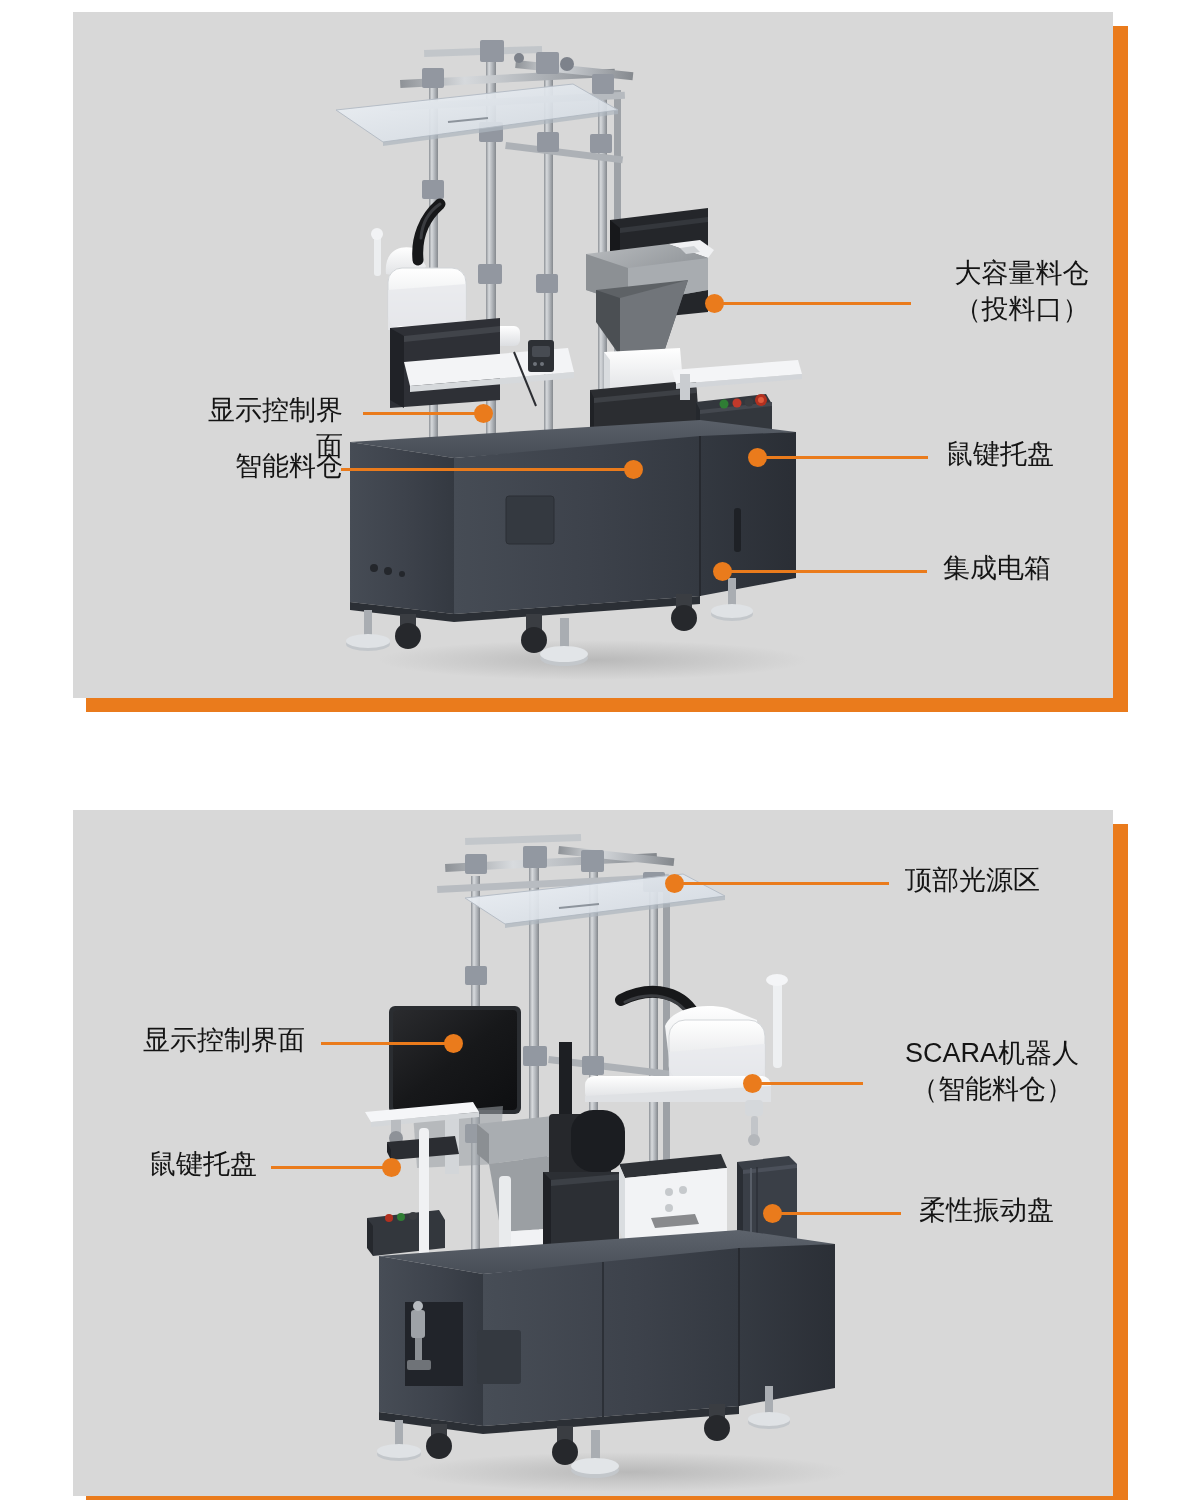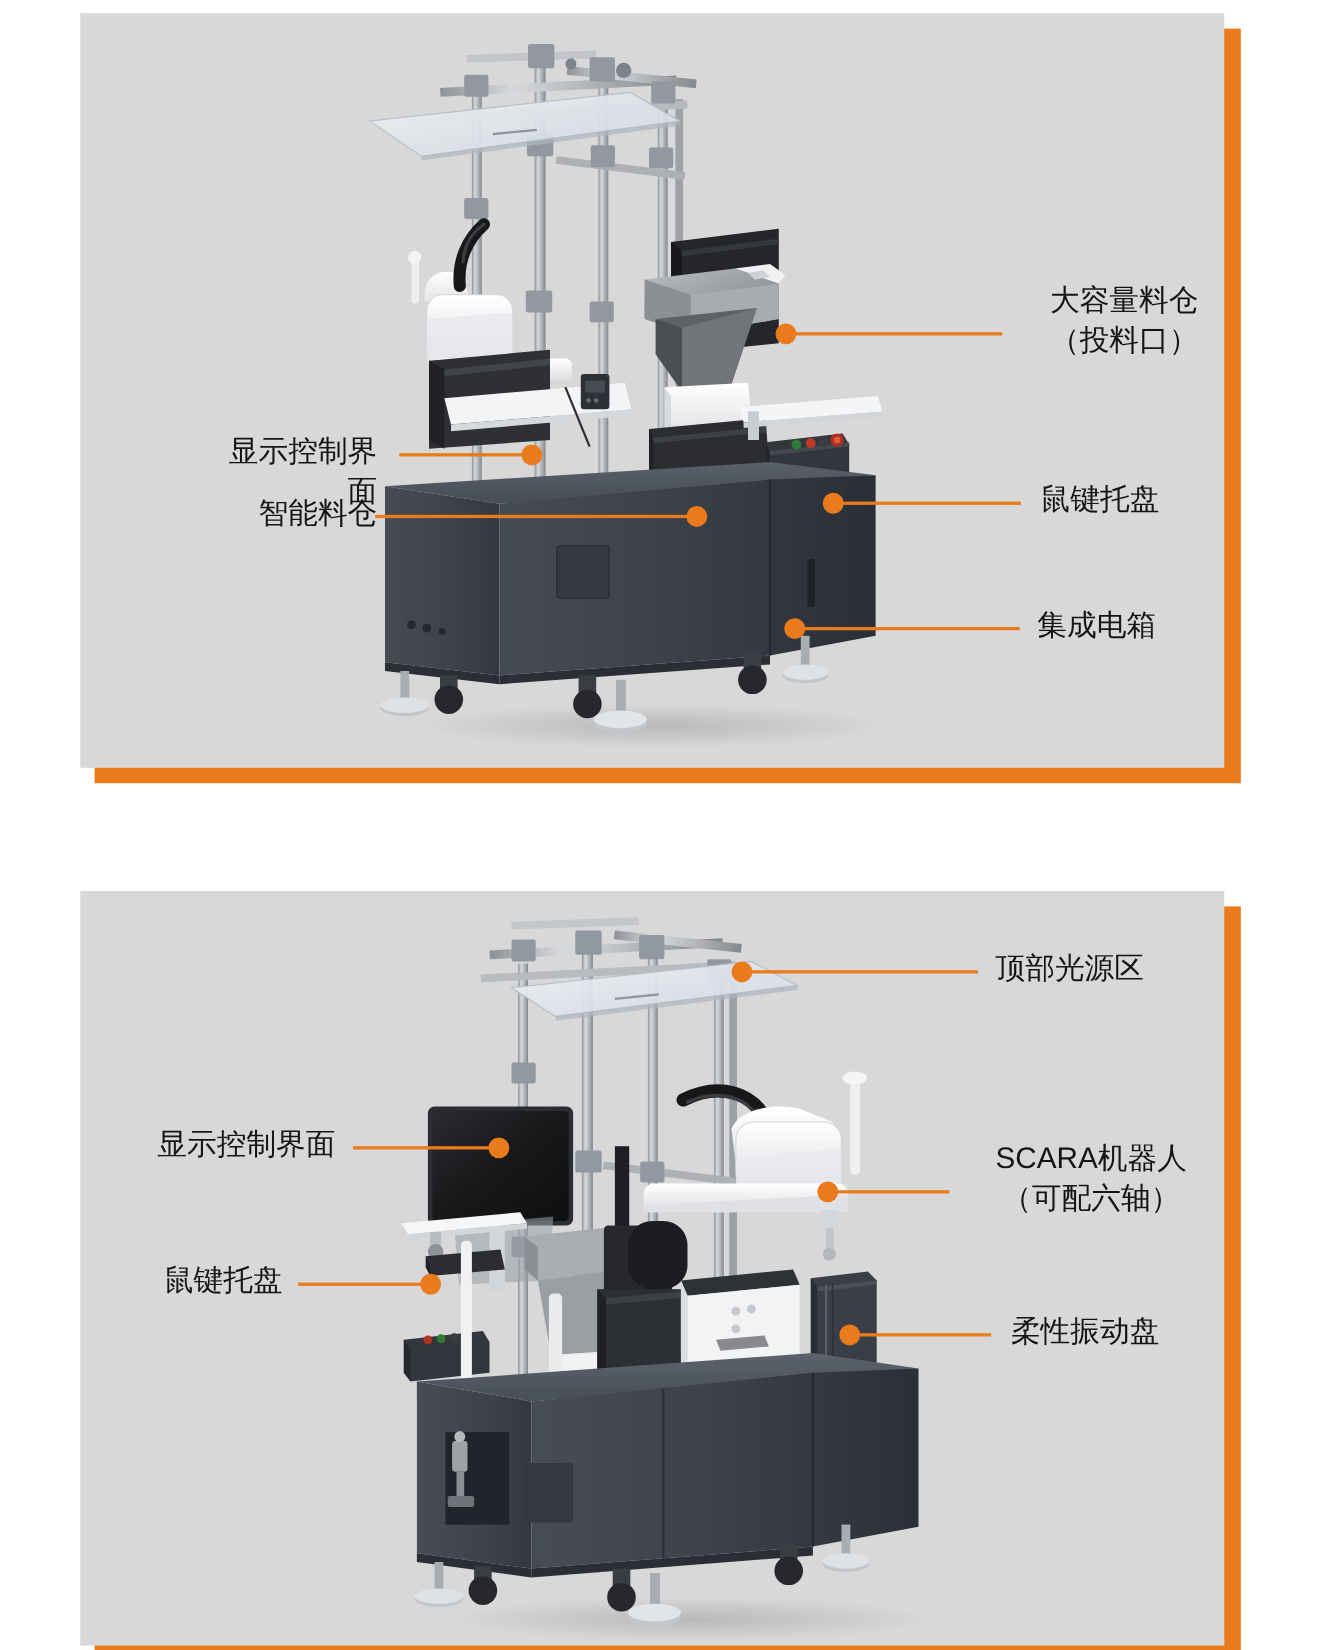--- a/index.html
+++ b/index.html
@@ -489,21 +489,21 @@
       <div class="callout right" style="left:600px; top:72px; width:440px;">
         <div class="lead" style="left:0; width:216px;"></div>
         <div class="dot" style="left:-8px;"></div>
         <div class="cap" style="left:232px; top:-19px; width:200px;">顶部光源区</div>
       </div>
 
       <div class="callout right" style="left:678px; top:272px; width:362px;">
         <div class="lead" style="left:0; width:112px;"></div>
         <div class="dot" style="left:-8px;"></div>
         <div class="cap ctr" style="left:124px; top:-46px; width:234px;">SCARA机器人
-（可配六轴）</div>
+（智能料仓）</div>
       </div>
 
       <div class="callout right" style="left:698px; top:402px; width:342px;">
         <div class="lead" style="left:0; width:130px;"></div>
         <div class="dot" style="left:-8px;"></div>
         <div class="cap" style="left:148px; top:-19px; width:180px;">柔性振动盘</div>
       </div>
 
       <div class="callout left" style="left:50px; top:232px; width:330px;">
         <div class="lead" style="left:198px; width:132px;"></div>

